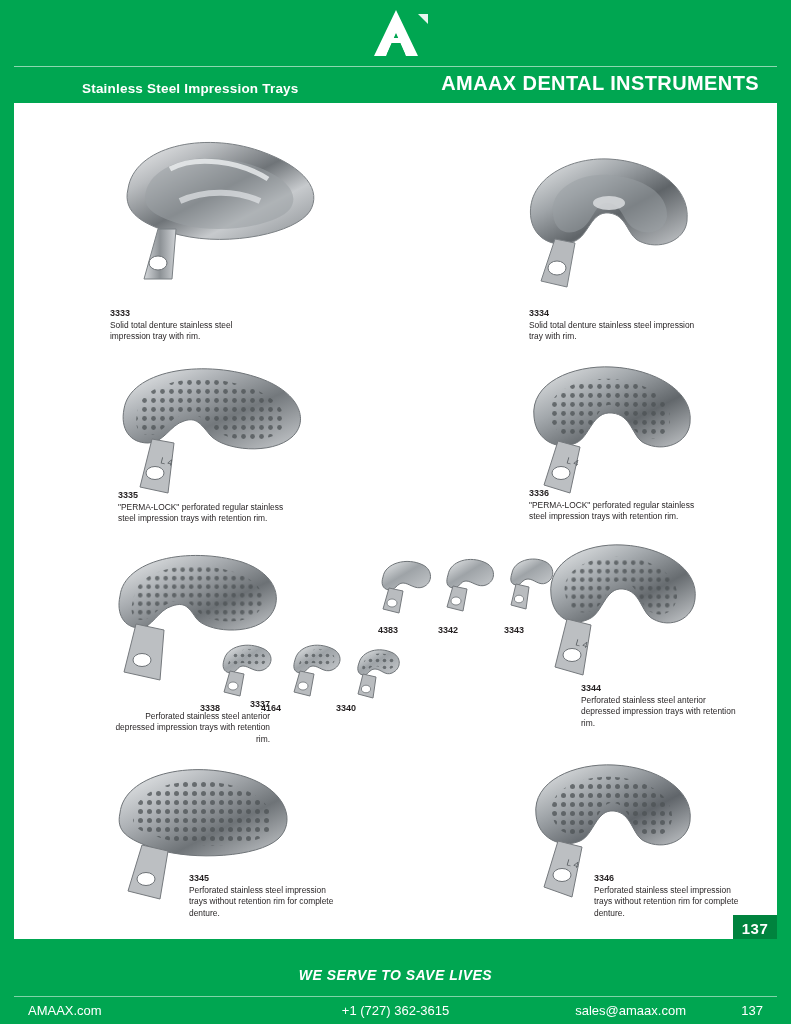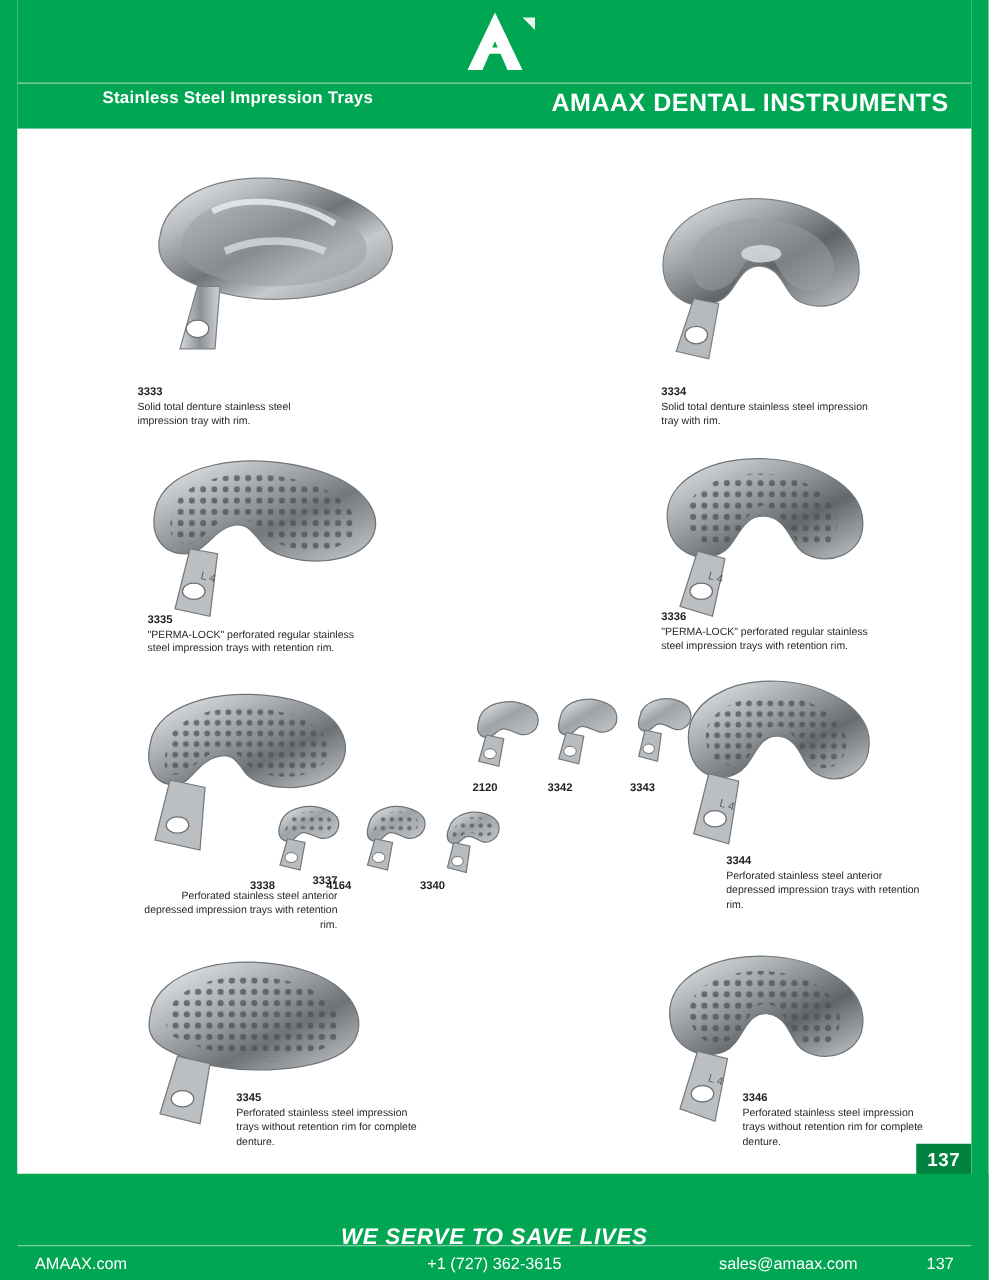--- a/index.html
+++ b/index.html
@@ -51,21 +51,21 @@
   .header-rule {
     position: absolute;
     left: 0; top: 66px;
     width: 763px;
     height: 1px;
     background: rgba(255,255,255,0.55);
   }
   .header-left-title {
     position: absolute;
     left: 68px;
-    top: 70px;
+    top: 81px;
     color: #ffffff;
     font-size: 13.5px;
     font-weight: bold;
     letter-spacing: 0.2px;
   }
   .header-right-title {
     position: absolute;
     right: 18px;
     top: 72px;
     color: #ffffff;
@@ -143,25 +143,24 @@
     width: 791px;
     height: 85px;
     background: #00a651;
   }
   .footer-tagline {
     position: absolute;
     width: 791px;
     top: 28px;
     text-align: center;
     color: #ffffff;
-    font-size: 18px;
+    font-size: 14px;
     font-weight: bold;
     font-style: italic;
     letter-spacing: 0.5px;
-    margin-top: 12px;
   }
   .footer-rule {
     position: absolute;
     left: 14px;
     top: 57px;
     width: 763px;
     height: 1px;
     background: rgba(255,255,255,0.5);
   }
   .footer-web {
@@ -353,21 +352,21 @@
             <stop offset="0%" stop-color="#eceeef"></stop>
             <stop offset="45%" stop-color="#9ea3a7"></stop>
             <stop offset="100%" stop-color="#c6c9cc"></stop>
           </linearGradient>
         </defs>
         <path d="M6 22 C8 8, 30 2, 46 10 C56 15, 56 28, 46 32 C38 35, 32 28, 26 28 C20 28, 18 36, 12 35 C5 34, 4 28, 6 22 Z" fill="url(#g6)" stroke="#6f7478" stroke-width="1"></path>
         <path d="M12 33 L26 36 L22 58 L6 54 Z" fill="#b9bcbf" stroke="#75797d" stroke-width="1"></path>
         <ellipse cx="15" cy="48" rx="5" ry="4" fill="#ffffff" stroke="#6d7276" stroke-width="0.8"></ellipse>
       </svg>
     </div>
-    <div class="small-code" style="left:364px; top:522px;">2120</div>
+    <div class="small-code" style="left:364px; top:522px;">4383</div>
 
     <div class="prod" style="left:428px; top:450px;">
       <svg width="58" height="62" viewBox="0 0 58 62">
         <path d="M6 22 C8 8, 28 2, 44 10 C54 15, 54 28, 44 32 C36 35, 30 28, 24 28 C18 28, 17 36, 11 35 C4 34, 4 28, 6 22 Z" fill="url(#g6)" stroke="#6f7478" stroke-width="1"></path>
         <path d="M11 33 L25 36 L21 58 L5 54 Z" fill="#b9bcbf" stroke="#75797d" stroke-width="1"></path>
         <ellipse cx="14" cy="48" rx="5" ry="4" fill="#ffffff" stroke="#6d7276" stroke-width="0.8"></ellipse>
       </svg>
     </div>
     <div class="small-code" style="left:424px; top:522px;">3342</div>
 

